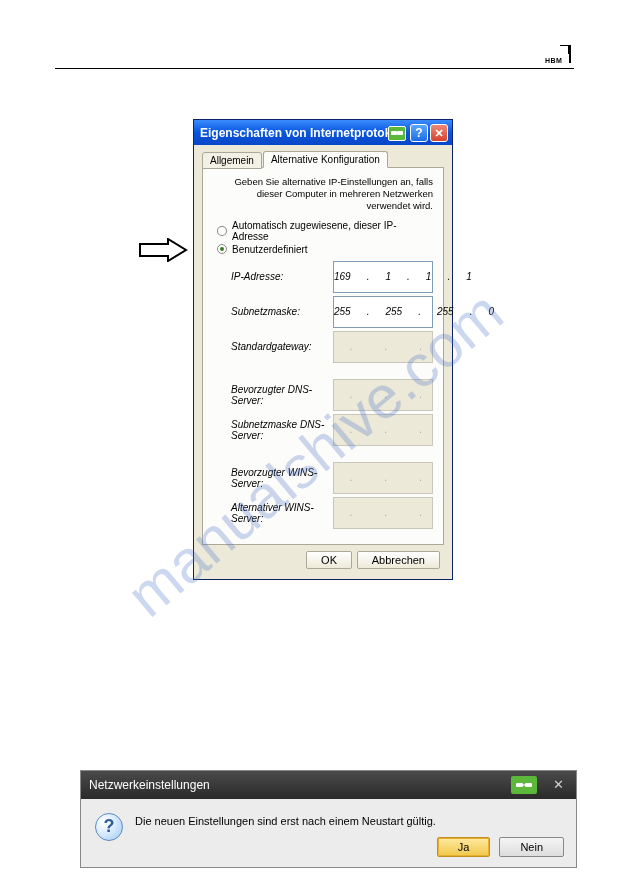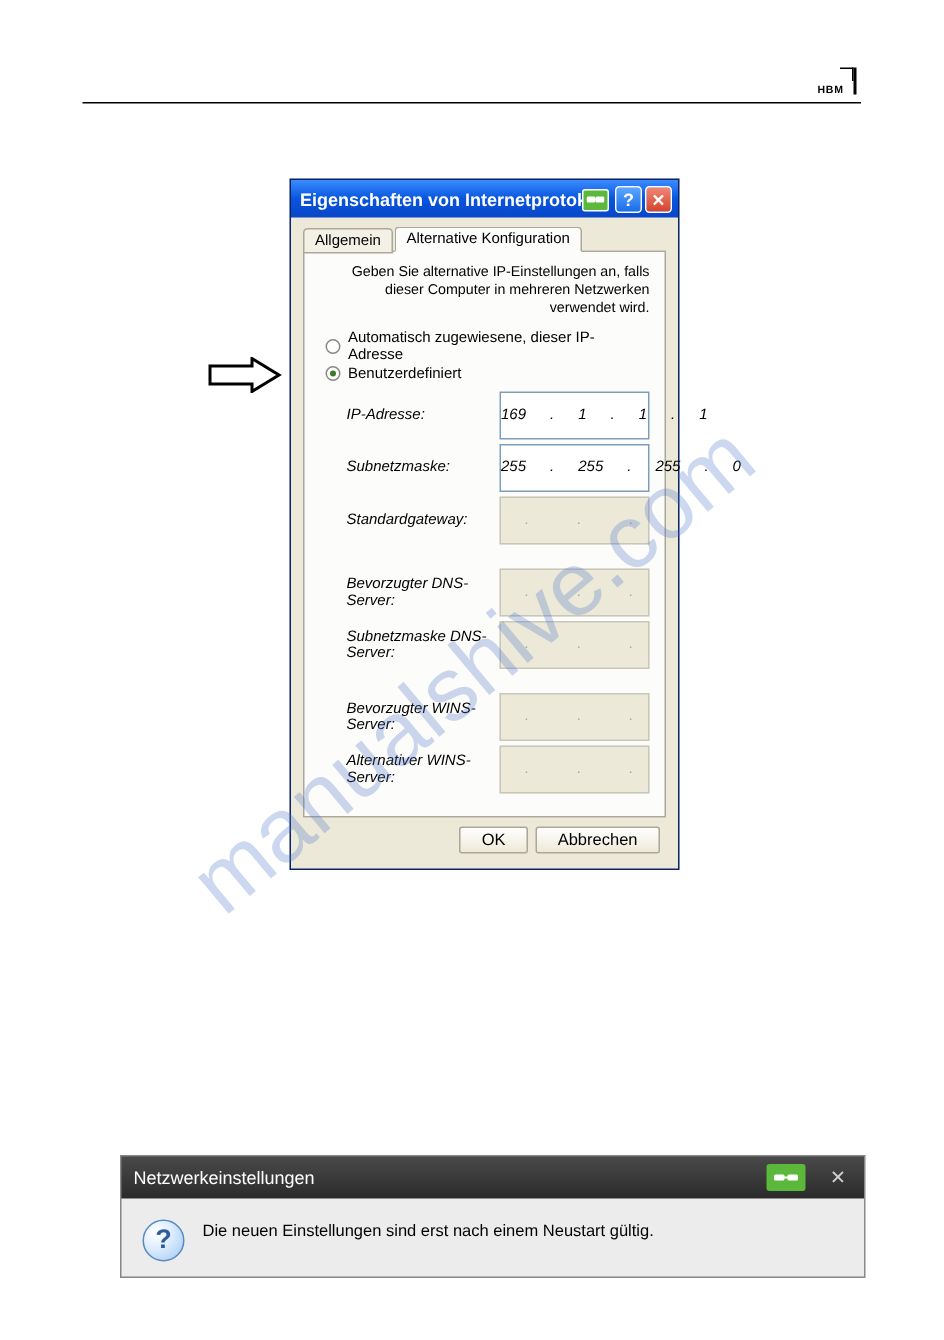--- a/index.html
+++ b/index.html
@@ -211,18 +211,22 @@
               <rect x="9" y="4" width="7" height="4" fill="#fff" rx="1"></rect>
               <path d="M4 6 L12 6" stroke="#fff" stroke-width="1.2"></path>
             </svg>
         </span>
         <span class="dark-x">✕</span>
       </div>
       <div class="dark-body">
         <div class="q-circle">?</div>
         <div class="dark-text">
           <p>Die neuen Einstellungen sind erst nach einem Neustart gültig.</p>
+          <div class="dark-buttons">
+            <button class="d-btn primary">Ja</button>
+            <button class="d-btn">Nein</button>
+          </div>
         </div>
       </div>
     </div>
   </div>
 
 </div>
 
 </body></html>

